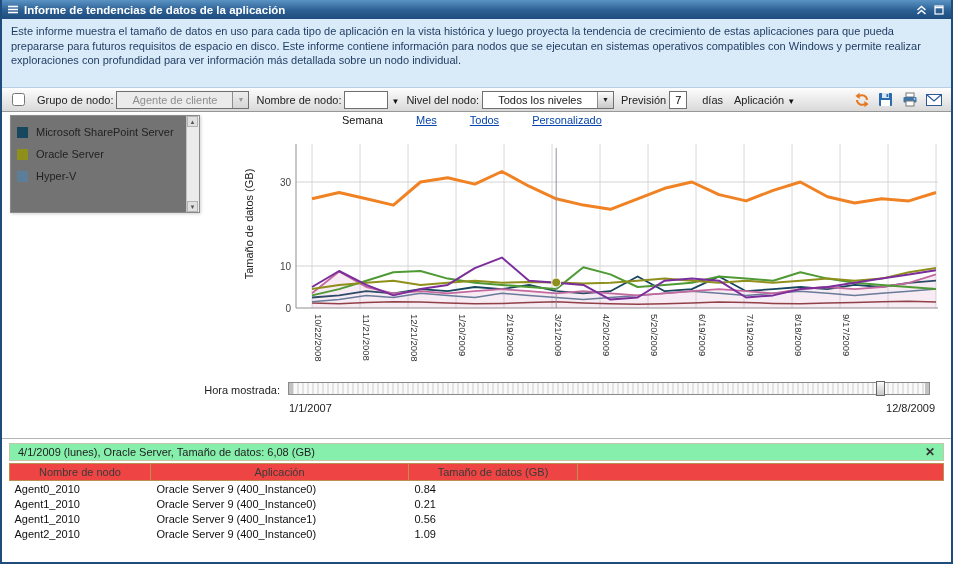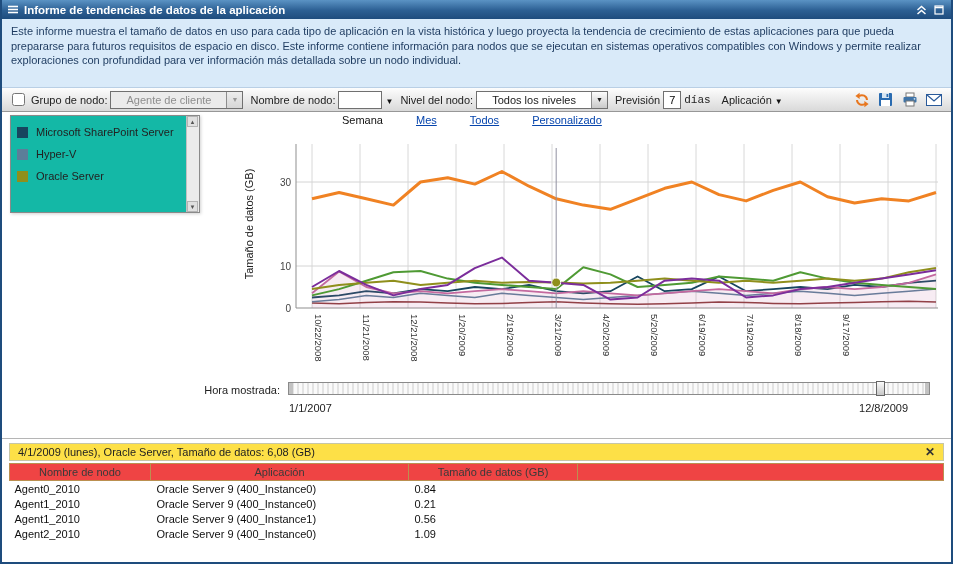--- a/index.html
+++ b/index.html
@@ -32,21 +32,21 @@
   .fselect.disabled .farrow{color:#999;background:linear-gradient(#ededed,#d6d6d6);}
   .tinput{height:18px;box-sizing:border-box;border:1px solid #707070;font-size:11px;padding:0 2px;font-family:inherit;background:#fff;}
   .caret{cursor:pointer;margin-left:3px;color:#111;}
   .caret::after{content:"▼";font-size:8px;}
   .flatdrop{display:inline-flex;align-items:center;margin-left:8px;cursor:pointer;}
   .tb-icons{margin-left:auto;display:flex;align-items:center;gap:7px;padding-right:3px;}
   .tb-icons .icon{width:17px;height:17px;display:flex;align-items:center;justify-content:center;cursor:pointer;}
 
   
   .main{position:relative;height:326px;background:#fff;}
-  .legend{position:absolute;left:8px;top:3px;width:188px;height:96px;border:1px solid #8a8a8a;background:#14b8a6;
+  .legend{position:absolute;left:8px;top:3px;width:188px;height:96px;border:1px solid #8a8a8a;background:#737373;
           box-shadow:1px 1px 3px rgba(0,0,0,.18);}
   .legend-items{position:absolute;left:6px;top:5px;right:16px;}
   .legend-item{display:flex;align-items:center;gap:8px;height:22px;cursor:pointer;}
   .legend-swatch{width:11px;height:11px;flex:0 0 11px;}
   .legend-sb{position:absolute;right:0;top:0;bottom:0;width:12px;background:#ebebeb;border-left:1px solid #c2c2c2;}
   .sb-btn{position:absolute;left:0;width:11px;height:11px;background:#e0e0e0;border:1px solid #b3b3b3;
           display:flex;align-items:center;justify-content:center;color:#555;cursor:pointer;box-sizing:border-box;}
   .sb-up{top:0;} .sb-up::after{content:"▲";font-size:6px;}
   .sb-down{bottom:0;} .sb-down::after{content:"▼";font-size:6px;}
 
@@ -60,25 +60,25 @@
 
   .slider-label{position:absolute;left:150px;top:272px;width:128px;text-align:right;}
   .slider-track{position:absolute;left:286px;top:270px;width:642px;height:13px;box-sizing:border-box;
                 border:1px solid #8a8a8a;cursor:pointer;
                 background:repeating-linear-gradient(90deg,#fafafa 0 3px,#e3e3e3 3px 5px);}
   .slider-track::before,.slider-track::after{content:"";position:absolute;top:0;bottom:0;width:4px;background:#c2c2c2;}
   .slider-track::before{left:0;} .slider-track::after{right:0;}
   .slider-handle{position:absolute;top:-2px;width:9px;height:15px;box-sizing:border-box;
                  background:linear-gradient(180deg,#fbfbfb,#c6c6c6);border:1px solid #666;cursor:ew-resize;}
   .slider-date-left{position:absolute;left:287px;top:290px;}
-  .slider-date-right{position:absolute;right:43px;top:290px;}
+  .slider-date-right{position:absolute;right:16px;top:290px;}
 
   
   .details{position:absolute;left:0;right:0;top:438px;bottom:0;border-top:1px solid #b5b5b5;background:#fff;}
-  .details-summary{height:18px;margin:4px 7px 0;box-sizing:border-box;background:#fde047;border:1px solid #c6c6a8;
+  .details-summary{height:18px;margin:4px 7px 0;box-sizing:border-box;background:#86efac;border:1px solid #c6c6a8;
                    display:flex;align-items:center;padding:0 8px;color:#222;}
   .close-x{margin-left:auto;font-weight:bold;color:#333;cursor:pointer;font-size:12px;line-height:1;}
   table.details-table{margin:2px 7px 0;border-collapse:collapse;width:calc(100% - 14px);font-size:11px;table-layout:fixed;}
   .details-table th{background:#ef4444;border:1px solid #bb9050;font-weight:normal;height:16px;color:#3a3a3a;
                     text-align:center;padding:0 4px;overflow:hidden;white-space:nowrap;}
   .details-table td{height:13px;padding:1px 6px;color:#101010;white-space:nowrap;overflow:hidden;}
   .details-table td:first-child{padding-left:5px;}
   .details-table tr{cursor:pointer;}
 </style>
 </head>
@@ -111,36 +111,36 @@
           <rect x="1" y="1" width="8" height="8" fill="none" stroke="#ffffff" stroke-width="1.2"></rect>
           <line x1="1" y1="2.5" x2="9" y2="2.5" stroke="#ffffff" stroke-width="1.5"></line>
         </svg>
     </span>
   </div>
 
   <div class="desc">Este informe muestra el tamaño de datos en uso para cada tipo de aplicación en la vista histórica y luego proyecta la tendencia de crecimiento de estas aplicaciones para que pueda prepararse para futuros requisitos de espacio en disco. Este informe contiene información para nodos que se ejecutan en sistemas operativos compatibles con Windows y permite realizar exploraciones con profundidad para ver información más detallada sobre un nodo individual.</div>
 
   <div class="toolbar">
     <input type="checkbox" style="">
-    <span class="tlabel" style="margin-left:3px;">Grupo de nodo:</span>
+    <span class="tlabel" style="margin-left:9px;">Grupo de nodo:</span>
     <span class="fselect disabled">
       <span class="fval">Agente de cliente</span>
       <span class="farrow"></span>
     </span>
     <span class="tlabel">Nombre de nodo:</span>
     <input class="tinput" style="width: 44px;" value="">
     <span class="caret"></span>
     <span class="tlabel">Nivel del nodo:</span>
     <span class="fselect">
       <span class="fval">Todos los niveles</span>
       <span class="farrow"></span>
     </span>
     <span class="tlabel">Previsión</span>
     <input class="tinput" style="width: 18px; text-align: center;" value="7">
-    <span class="tlabel" style="margin-left:3px;font-family:Liberation Mono, monospace;">días</span>
+    <span class="tlabel" style="margin-left:15px;">días</span>
     <span class="flatdrop">
       <span>Aplicación</span>
       <span class="caret"></span>
     </span>
     <span class="tb-icons">
       <span class="icon">
         <svg width="16" height="16" viewBox="0 0 16 16" fill="none">
           <path d="M13 8 A 5 5 0 0 0 5 4.2" stroke="#e8761e" stroke-width="2"></path>
           <polygon points="5.6,0.8 5.6,7 1.4,3.9" fill="#e8761e"></polygon>
           <path d="M3 8 A 5 5 0 0 0 11 11.8" stroke="#e8761e" stroke-width="2"></path>
@@ -174,26 +174,26 @@
 
   <div class="main">
 
     <div class="legend">
       <div class="legend-items" id="legend-items">
           <div class="legend-item">
             <span class="legend-swatch" style="background: rgb(23, 70, 95);"></span>
             <span>Microsoft SharePoint Server</span>
           </div>
           <div class="legend-item">
+            <span class="legend-swatch" style="background: rgb(143, 143, 28);"></span>
+            <span>Oracle Server</span>
+          </div>
+          <div class="legend-item">
             <span class="legend-swatch" style="background: rgb(92, 126, 153);"></span>
             <span>Hyper-V</span>
-          </div>
-          <div class="legend-item">
-            <span class="legend-swatch" style="background: rgb(143, 143, 28);"></span>
-            <span>Oracle Server</span>
           </div>
         </div>
       <div class="legend-sb">
         <span class="sb-btn sb-up"></span>
         <span class="sb-btn sb-down"></span>
       </div>
     </div>
 
     <div class="timelinks" id="timelinks">
         <span class="timelink active">Semana</span>

